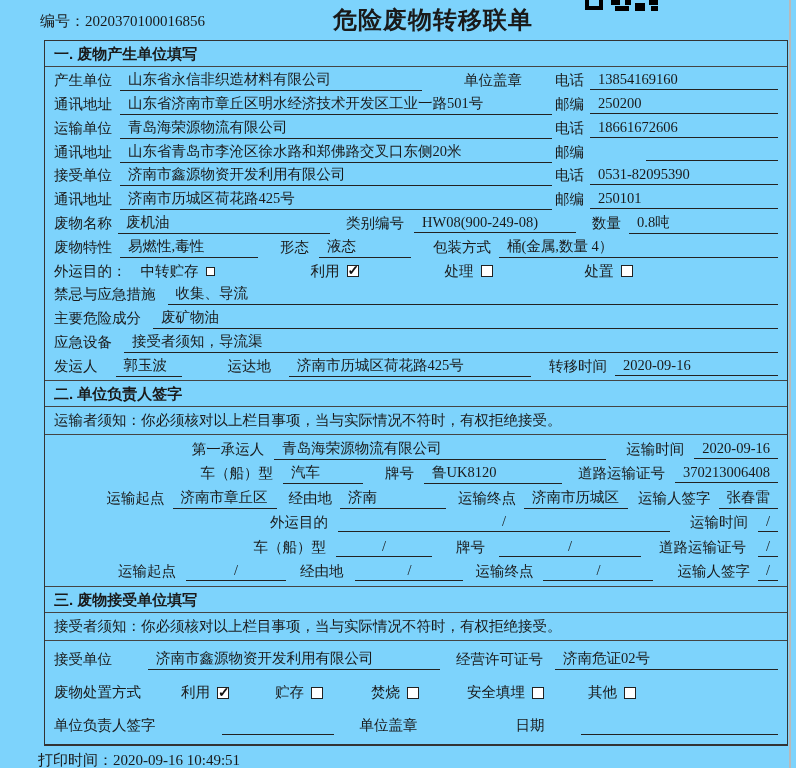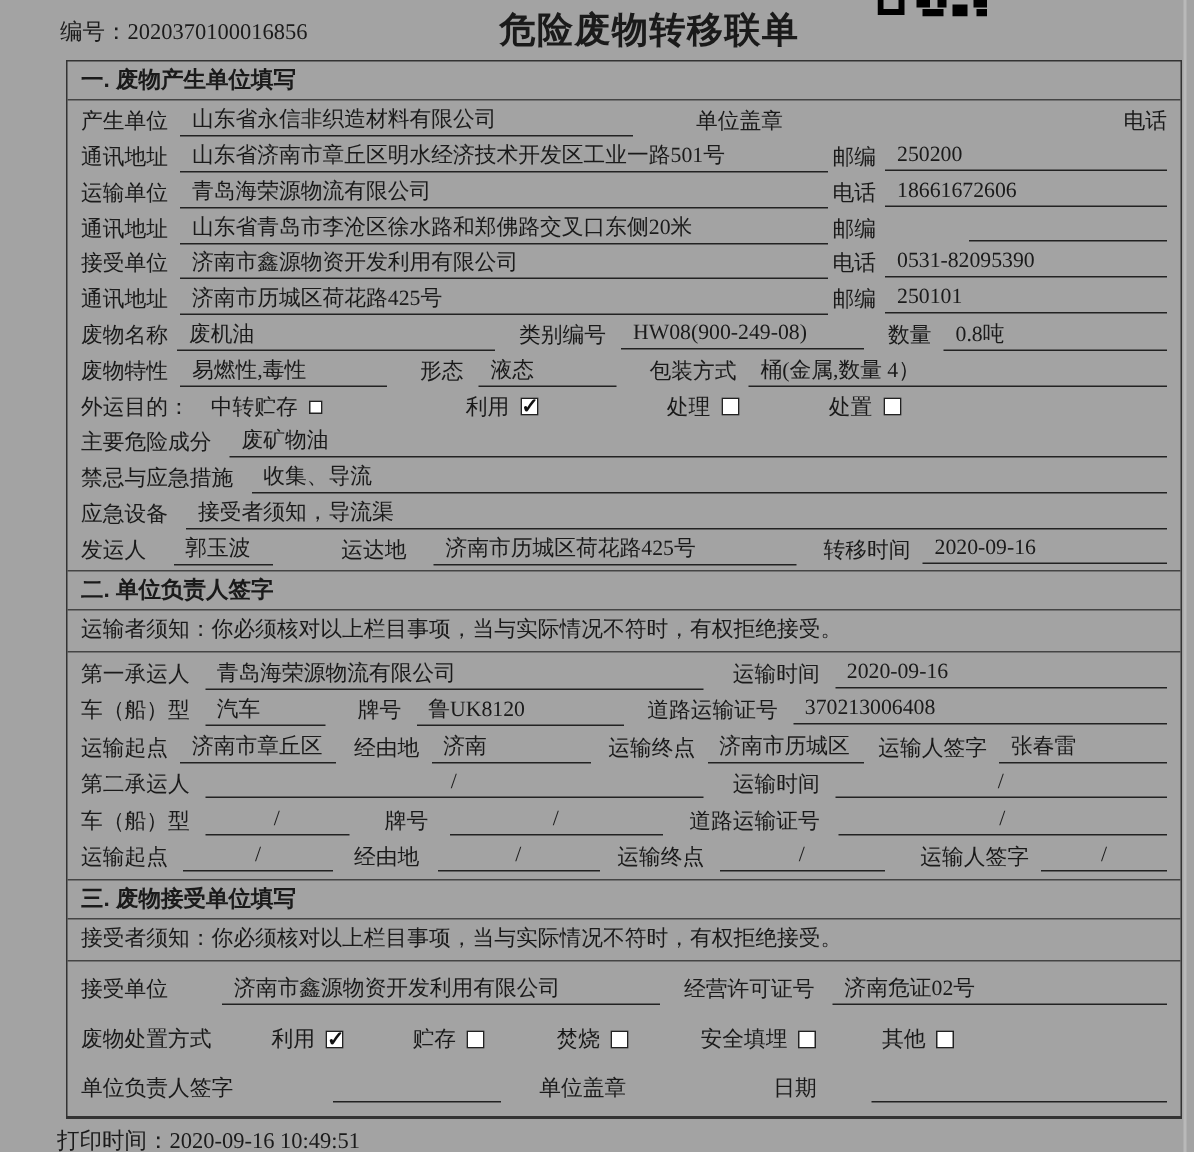--- a/index.html
+++ b/index.html
@@ -1,21 +1,21 @@
 <!DOCTYPE html>
 <html><head>
 <meta charset="utf-8">
 <style>
   * { box-sizing: border-box; margin: 0; padding: 0; }
   html,body { width:796px; height:768px; }
   body {
     font-family: "Liberation Serif", "DejaVu Serif", serif;
     color:#1a1a1a; background:#ffffff;
   }
-  .page { position:relative; width:796px; height:768px; background:#a3a3a3; overflow:hidden; }
+  .page { position:relative; width:796px; height:768px; background:#7dd3fc; overflow:hidden; }
 
   
   .doc-no { position:absolute; left:40px; top:12px; font-size:15px; white-space:nowrap; }
   .doc-title {
     position:absolute; left:333px; top:4px; font-size:24px; font-weight:bold;
     font-family:"Liberation Sans","DejaVu Sans",sans-serif; letter-spacing:1px; white-space:nowrap;
   }
   
   .qr { position:absolute; left:585px; top:0; width:74px; height:11px; overflow:hidden; }
   .qr i { position:absolute; background:#000; }
@@ -32,21 +32,21 @@
           border:1px solid #333; border-bottom-width:2px; display:flex; flex-direction:column; }
   .sec-head {
     height:26px; flex:0 0 26px; border-bottom:1px solid #444;
     font-family:"Liberation Sans","DejaVu Sans",sans-serif; font-weight:bold;
     font-size:15px; line-height:25px; padding-left:9px;
   }
   .notice { height:28px; flex:0 0 28px; border-bottom:1px solid #444; font-size:14.5px; line-height:27px; padding-left:9px; }
   .content { display:flex; flex-direction:column; border-bottom:1px solid #444; padding:2px 0; }
   .content.last { border-bottom:none; }
   .c1 { flex:0 0 314px; }
-  .c2 { flex:0 0 152px; }
+  .c2 { flex:0 0 152px;align-items:flex-end; }
   .c3 { flex:1; }
 
   .row { flex:1; display:flex; align-items:center; padding:0 9px; font-size:14.5px; }
   .lbl { white-space:nowrap; flex:0 0 auto; }
   .val { border-bottom:1px solid #222; padding:0 8px 1px 8px; white-space:nowrap;
          overflow:hidden; flex:0 0 auto; min-height:18px; }
   .val.grow { flex:1 1 auto; }
   .val.c { text-align:center; }
   .opt { display:inline-flex; align-items:center; white-space:nowrap; }
   .cb { display:inline-block; width:12px; height:12px; border:1px solid #222; margin-left:7px; position:relative; background:#fff; }
@@ -76,20 +76,21 @@
   <div class="form">
 
     <div class="sec-head">一. 废物产生单位填写</div>
     <div class="content c1">
 
       <div class="row">
         <span class="lbl">产生单位</span>
         <span class="val" style="width:302px;margin-left:8px">山东省永信非织造材料有限公司</span>
         <span class="lbl" style="margin-left:42px">单位盖章</span>
         <span class="lbl" style="margin-left:auto">电话</span>
+        <span class="val" style="width:188px;margin-left:6px">13854169160</span>
       </div>
 
       <div class="row">
         <span class="lbl">通讯地址</span>
         <span class="val" style="width:432px;margin-left:8px">山东省济南市章丘区明水经济技术开发区工业一路501号</span>
         <span class="lbl" style="margin-left:auto">邮编</span>
         <span class="val" style="width:188px;margin-left:6px">250200</span>
       </div>
 
       <div class="row">
@@ -145,34 +146,34 @@
           <span class="cb small"></span>
         </span>
         <span class="opt" style="margin-left:96px">
           <span>利用</span>
           <span class="cb checked"></span>
         </span>
         <span class="opt" style="margin-left:86px">
           <span>处理</span>
           <span class="cb"></span>
         </span>
-        <span class="opt" style="margin-left:60px">
+        <span class="opt" style="margin-left:92px">
           <span>处置</span>
           <span class="cb"></span>
         </span>
+      </div>
+
+      <div class="row">
+        <span class="lbl">禁忌与应急措施</span>
+        <span class="val grow" style="margin-left:12px">收集、导流</span>
       </div>
 
       <div class="row">
         <span class="lbl">主要危险成分</span>
         <span class="val grow" style="margin-left:12px">废矿物油</span>
-      </div>
-
-      <div class="row">
-        <span class="lbl">禁忌与应急措施</span>
-        <span class="val grow" style="margin-left:12px">收集、导流</span>
       </div>
 
       <div class="row">
         <span class="lbl">应急设备</span>
         <span class="val grow" style="margin-left:12px">接受者须知，导流渠</span>
       </div>
 
       <div class="row">
         <span class="lbl">发运人</span>
         <span class="val" style="width:66px;margin-left:18px">郭玉波</span>
@@ -208,21 +209,21 @@
         <span class="val" style="width:104px;margin-left:8px">济南市章丘区</span>
         <span class="lbl" style="margin-left:12px">经由地</span>
         <span class="val" style="width:106px;margin-left:8px">济南</span>
         <span class="lbl" style="margin-left:12px">运输终点</span>
         <span class="val" style="width:104px;margin-left:8px">济南市历城区</span>
         <span class="lbl" style="margin-left:10px">运输人签字</span>
         <span class="val grow" style="margin-left:8px">张春雷</span>
       </div>
 
       <div class="row">
-        <span class="lbl">第二承运人</span>
+        <span class="lbl">外运目的</span>
         <span class="val c" style="width:332px;margin-left:10px">/</span>
         <span class="lbl" style="margin-left:20px">运输时间</span>
         <span class="val c grow" style="margin-left:10px">/</span>
       </div>
 
       <div class="row">
         <span class="lbl">车（船）型</span>
         <span class="val c" style="width:96px;margin-left:10px">/</span>
         <span class="lbl" style="margin-left:24px">牌号</span>
         <span class="val c" style="width:142px;margin-left:14px">/</span>

